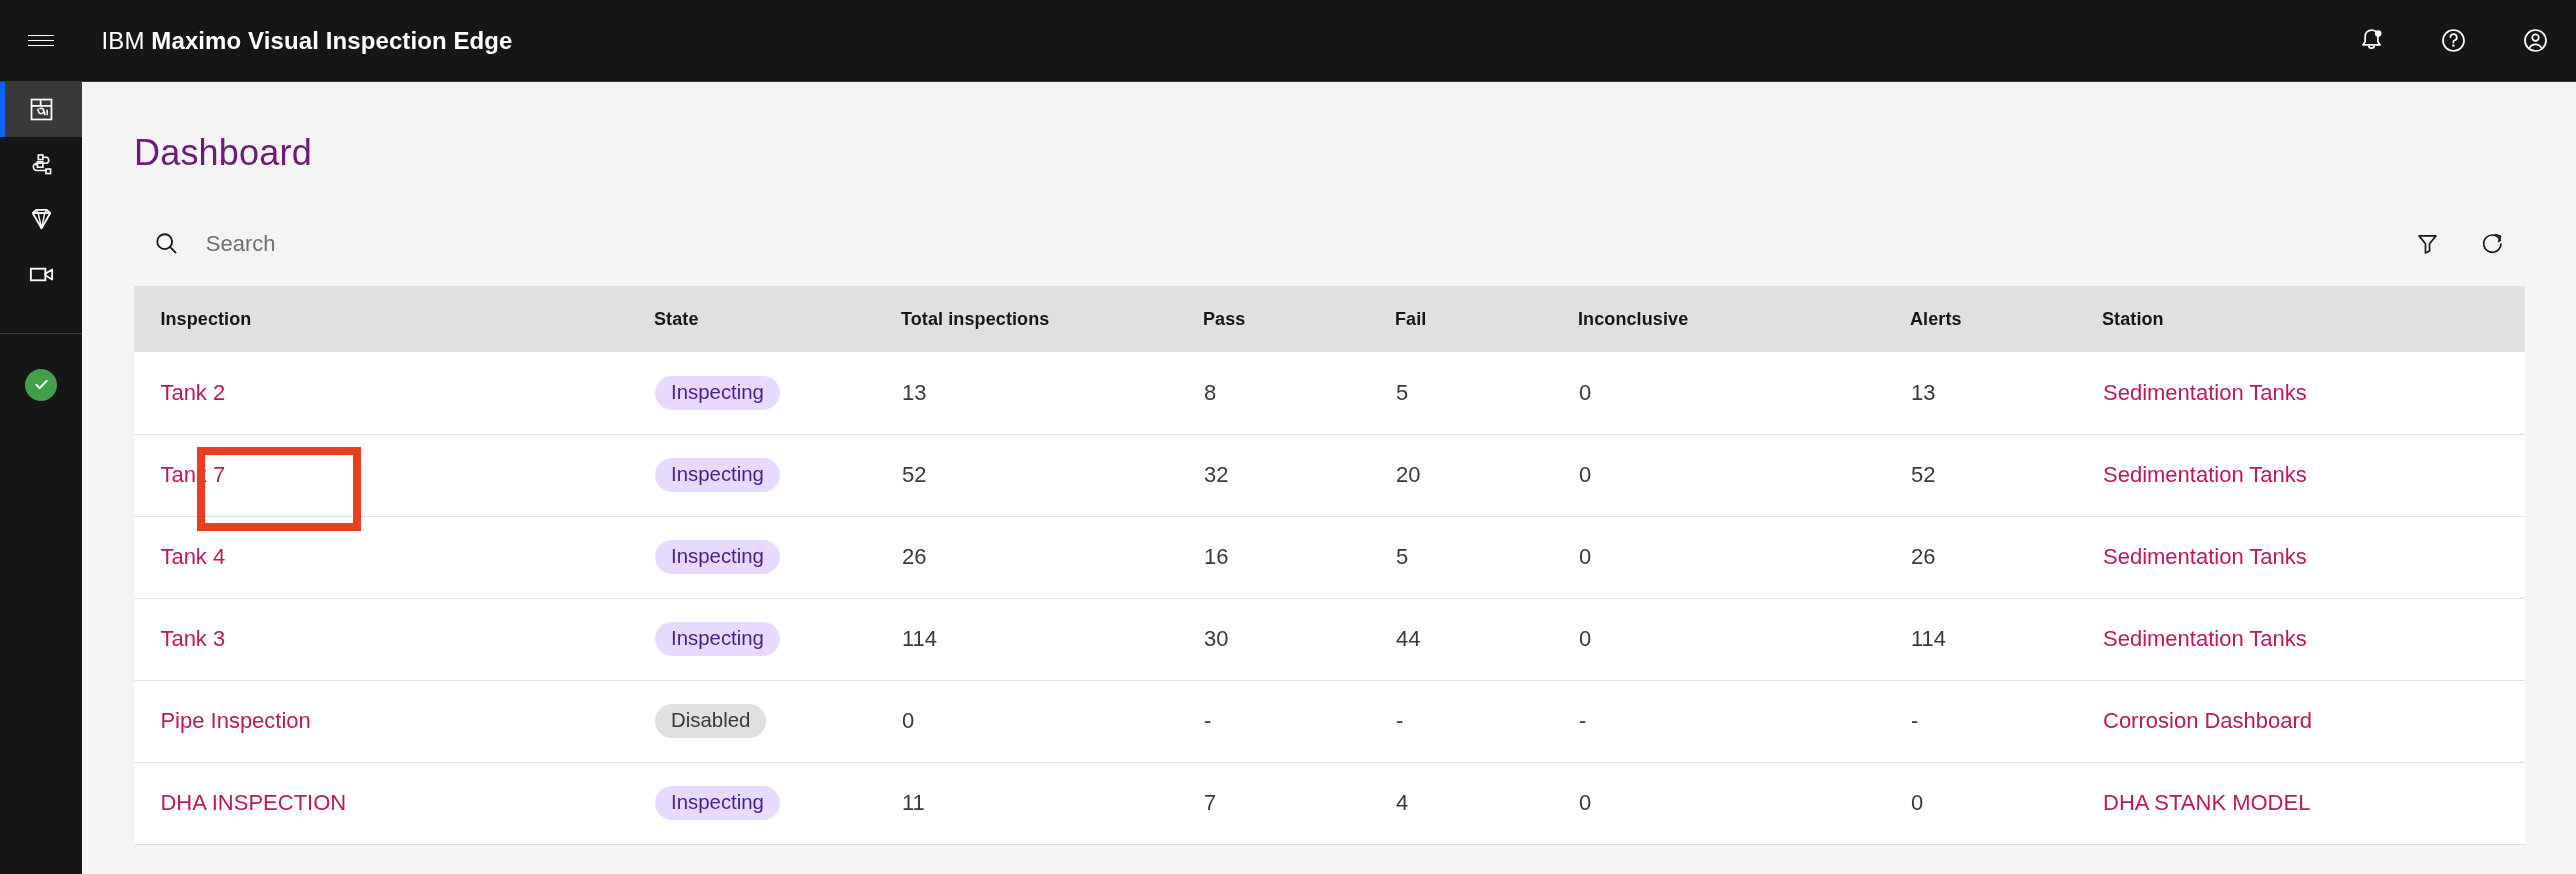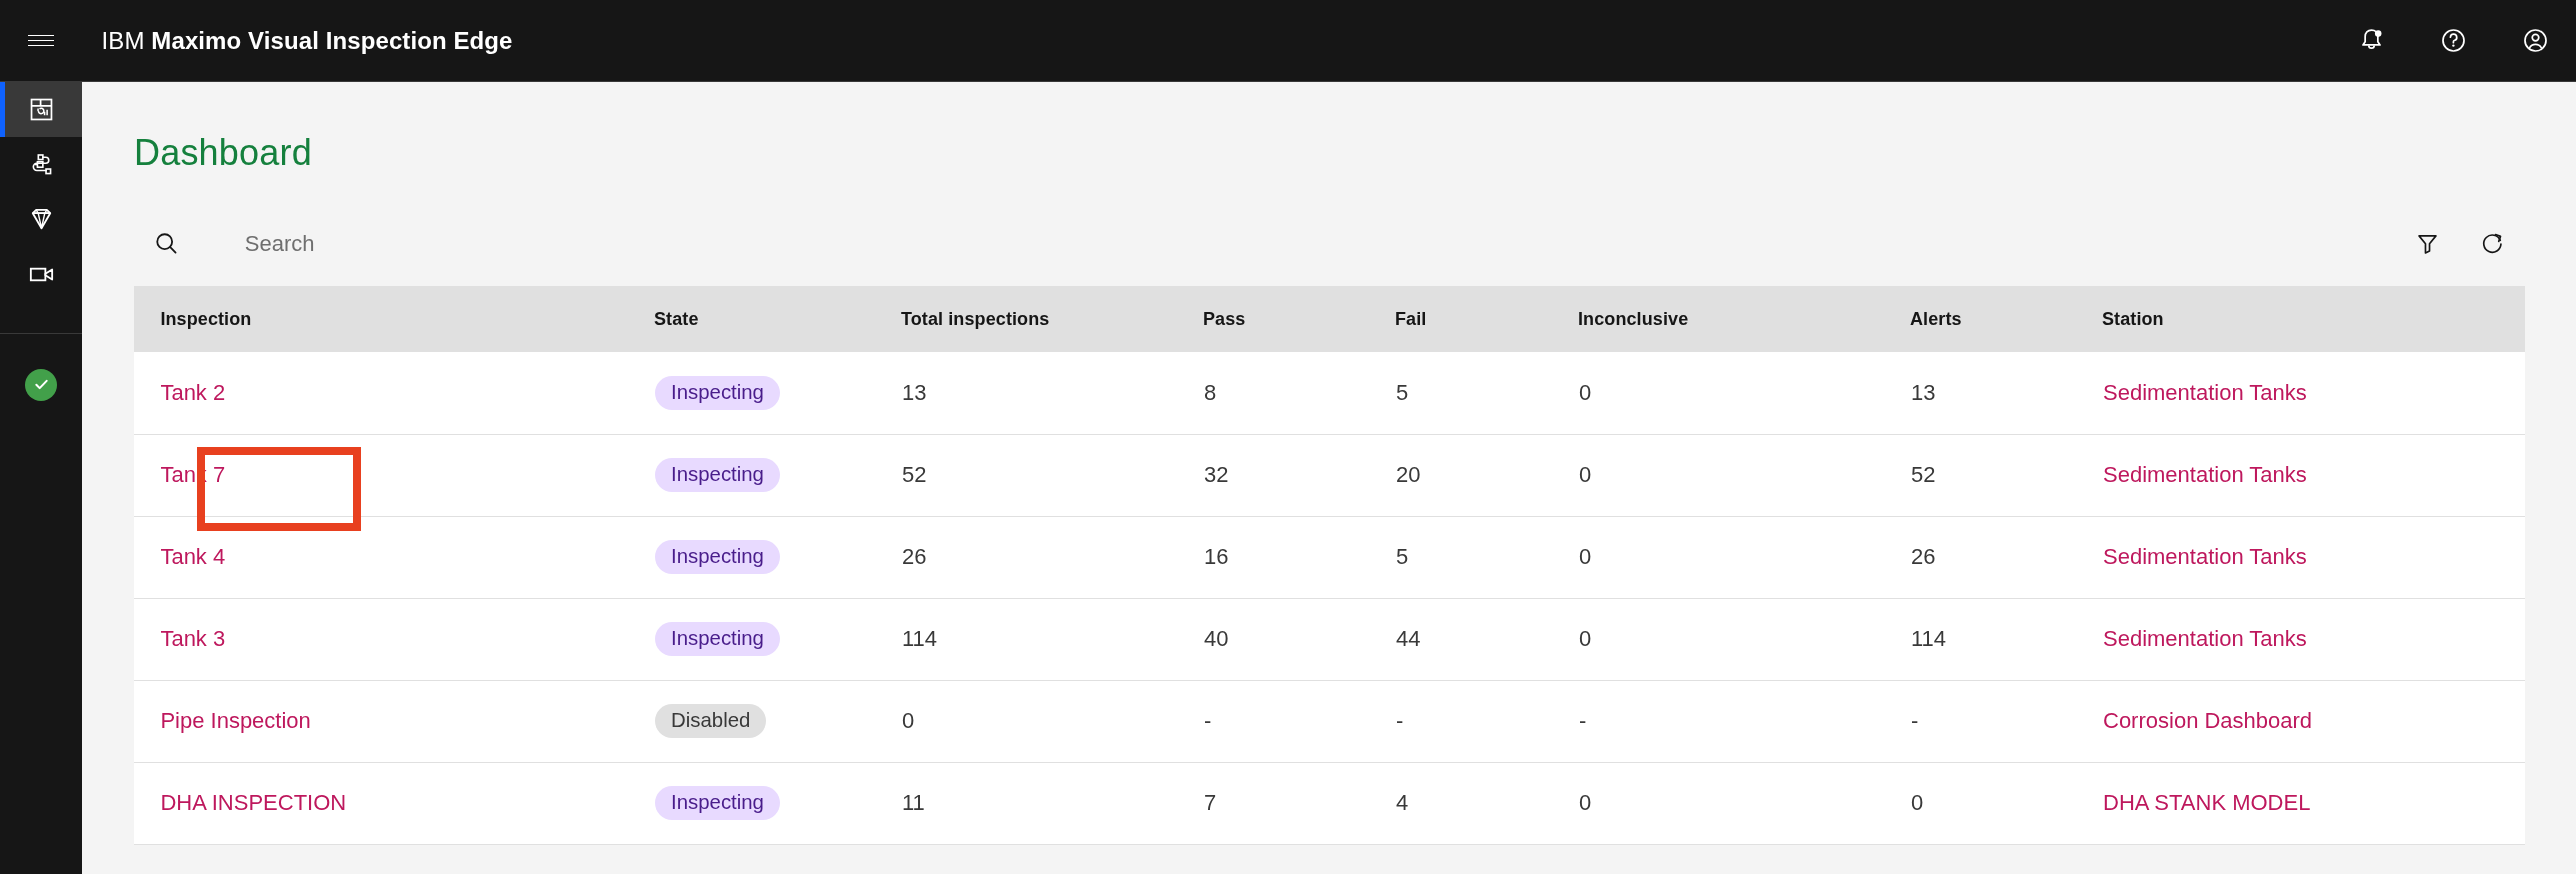--- a/index.html
+++ b/index.html
@@ -80,42 +80,41 @@
 
   
   .main {
     position: absolute; top: 82px; left: 82px;
     width: 2494px; height: 792px;
     background: #f4f4f4;
     overflow: hidden;
   }
   .page-title {
     position: absolute; left: 52px; top: 50px;
-    font-size: 36px; font-weight: 400; color: #15803d;
+    font-size: 36px; font-weight: 400; color: #701a75;
     letter-spacing: 0.2px;
   }
 
   
   .toolbar {
     position: absolute; left: 52px; top: 129px;
     width: 2391px; height: 65px;
     display: flex; align-items: center;
   }
   .search-wrap { display: flex; align-items: center; height: 65px; }
   .search-icon-box {
     width: 65px; height: 65px;
     display: flex; align-items: center; justify-content: center;
   }
   .search-input {
     border: none; outline: none; background: transparent;
     font-family: "Liberation Sans", sans-serif;
     font-size: 22px; color: #161616;
     width: 767px; height: 51px;
     padding: 0 6.8px;
-    margin-left: 39px;
   }
   .search-input::placeholder { color: #6f6f6f; }
   .toolbar-right { margin-left: auto; display: flex; align-items: center; }
   .tool-btn {
     width: 65px; height: 65px;
     display: flex; align-items: center; justify-content: center;
     cursor: pointer;
   }
 
   
@@ -347,21 +346,21 @@
           <td class="c-fail">5</td>
           <td class="c-incon">0</td>
           <td class="c-alerts">26</td>
           <td class="c-station"><a class="link">Sedimentation Tanks</a></td>
         </tr>
 
         <tr>
           <td class="c-inspection"><a class="link">Tank 3</a></td>
           <td class="c-state"><span class="badge inspecting">Inspecting</span></td>
           <td class="c-total">114</td>
-          <td class="c-pass">40</td>
+          <td class="c-pass">30</td>
           <td class="c-fail">44</td>
           <td class="c-incon">0</td>
           <td class="c-alerts">114</td>
           <td class="c-station"><a class="link">Sedimentation Tanks</a></td>
         </tr>
 
         <tr>
           <td class="c-inspection"><a class="link">Pipe Inspection</a></td>
           <td class="c-state"><span class="badge disabled">Disabled</span></td>
           <td class="c-total">0</td>

